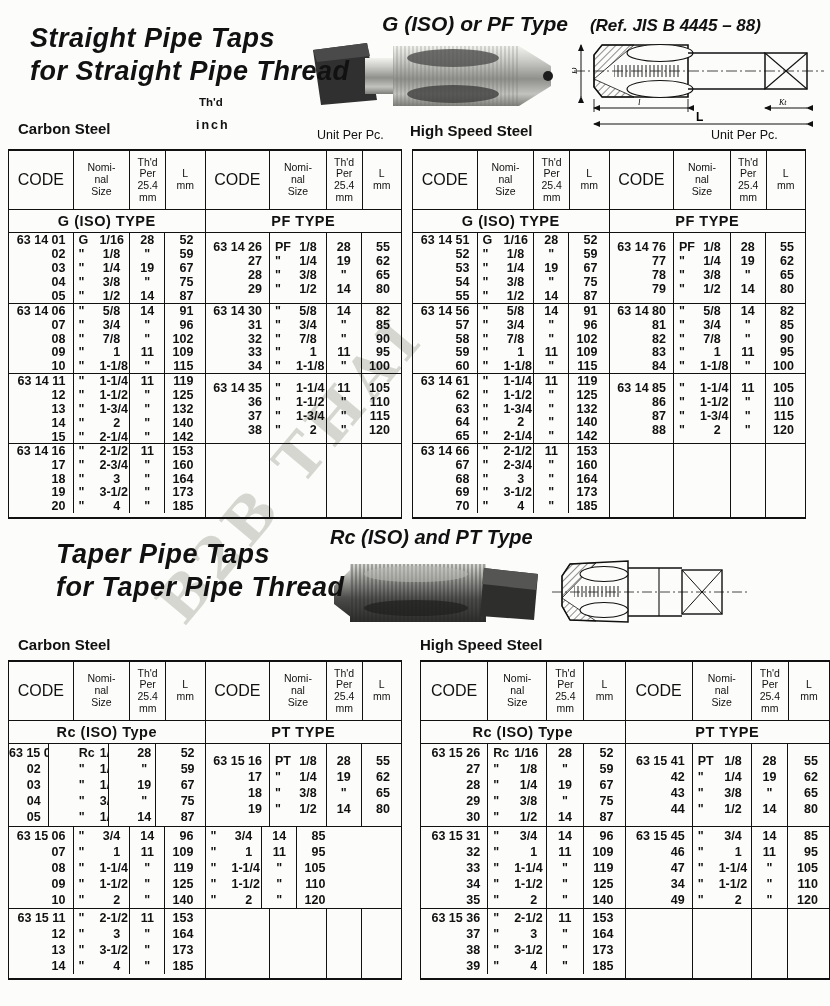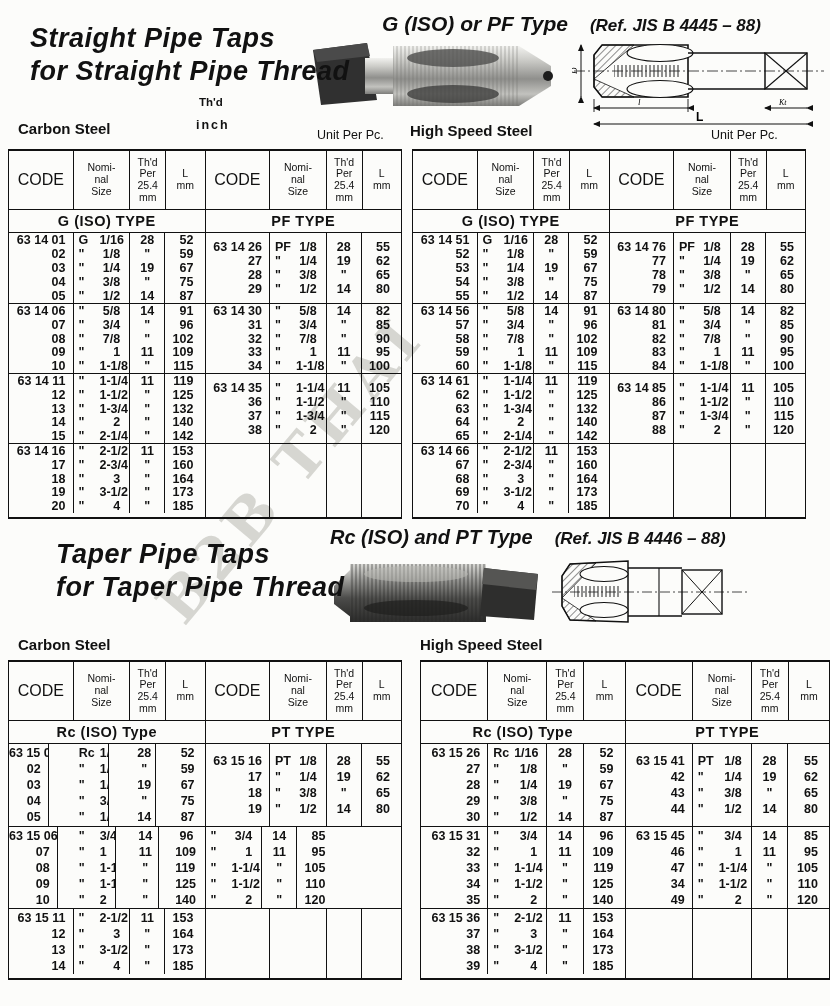--- a/index.html
+++ b/index.html
@@ -252,21 +252,21 @@
               <div class="cell thd-cell">"</div>
             </div>
             <div class="col l">
               <div class="cell l-cell">91</div>
               <div class="cell l-cell">96</div>
               <div class="cell l-cell">102</div>
               <div class="cell l-cell">109</div>
               <div class="cell l-cell">115</div>
             </div>
           </div>
-          <div class="section" style="height: 70px;">
+          <div class="section" style="height: 70px; align-items: center;">
             <div class="col code">
               <div class="cell code-cell">63 14 11</div>
               <div class="cell code-cell">12</div>
               <div class="cell code-cell">13</div>
               <div class="cell code-cell">14</div>
               <div class="cell code-cell">15</div>
             </div>
             <div class="col nom">
               <div class="cell nom-cell">
                 <div class="pfx">"</div>
@@ -822,21 +822,20 @@
       </div>
     </div>
 
   <div class="abs main-title" style="left:56px; top:538px;">
     <div>Taper Pipe Taps</div>
     <div>for Taper Pipe Thread</div>
   </div>
 
   <div class="abs type-heading-row" style="left:330px; top:526px;">
     <span class="type-heading" style="font-size:20px;">Rc (ISO) and PT Type</span>
-    <span class="type-ref">(Ref. JIS B 4446 – 88)</span>
   </div>
 
   <svg class="abs art" style="left:330px; top:556px;" width="215" height="72" viewBox="0 0 215 72">
     <defs>
       <linearGradient id="met2" x1="0" y1="0" x2="0" y2="1">
         <stop offset="0" stop-color="#d9d9d5"></stop>
           <stop offset="0.3" stop-color="#8e8e8b"></stop>
         <stop offset="0.6" stop-color="#4c4c4a"></stop>
           <stop offset="1" stop-color="#2c2c2b"></stop>
       </linearGradient>
@@ -928,21 +927,21 @@
               <div class="cell thd-cell">14</div>
             </div>
             <div class="col l">
               <div class="cell l-cell">52</div>
               <div class="cell l-cell">59</div>
               <div class="cell l-cell">67</div>
               <div class="cell l-cell">75</div>
               <div class="cell l-cell">87</div>
             </div>
           </div>
-          <div class="section" style="height: 82px; gap: 16px;">
+          <div class="section" style="height: 82px;">
             <div class="col code">
               <div class="cell code-cell">63 15 06</div>
               <div class="cell code-cell">07</div>
               <div class="cell code-cell">08</div>
               <div class="cell code-cell">09</div>
               <div class="cell code-cell">10</div>
             </div>
             <div class="col nom">
               <div class="cell nom-cell">
                 <div class="pfx">"</div>

